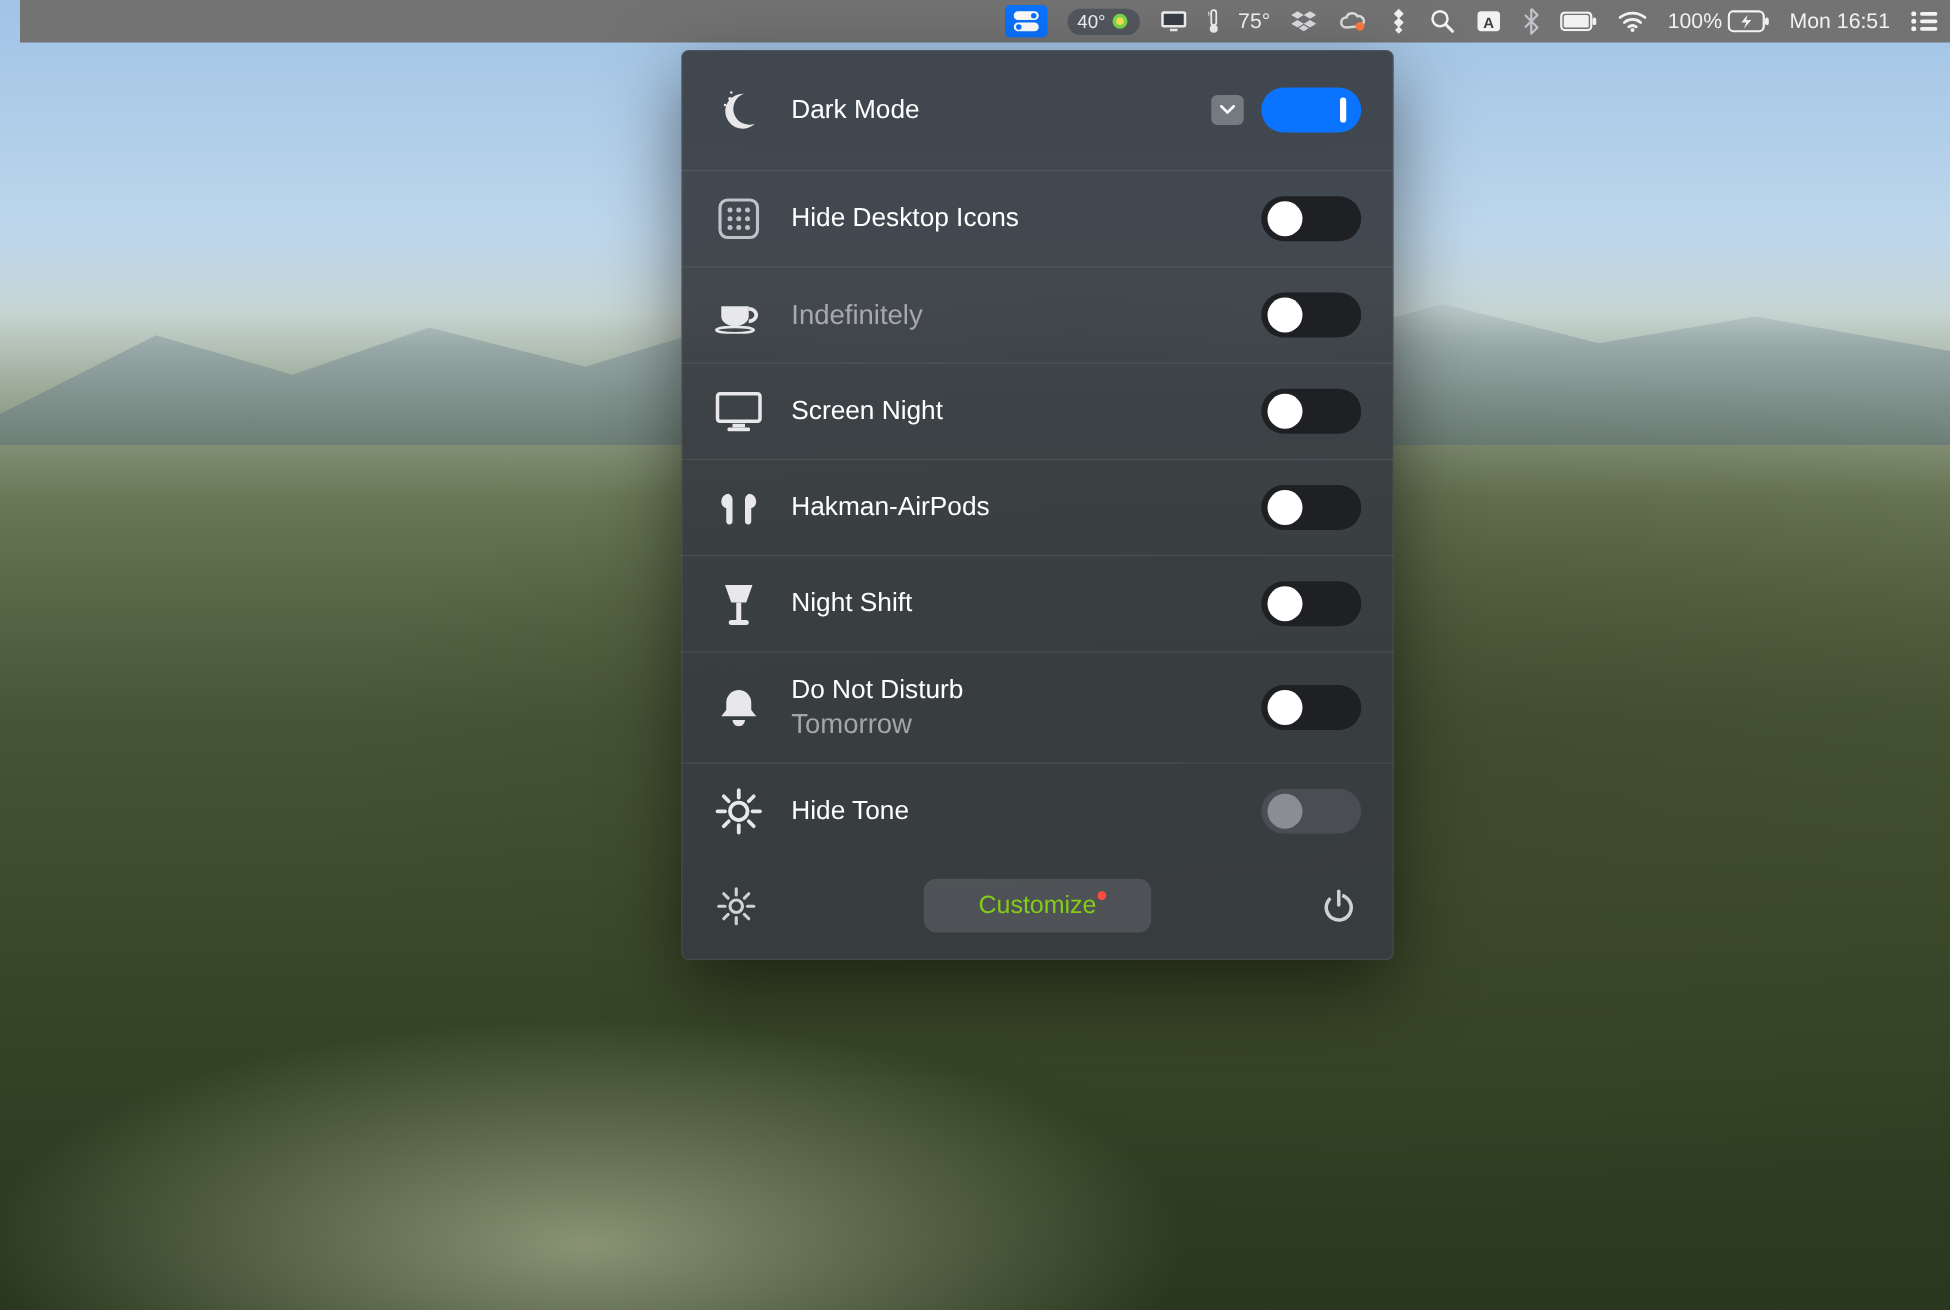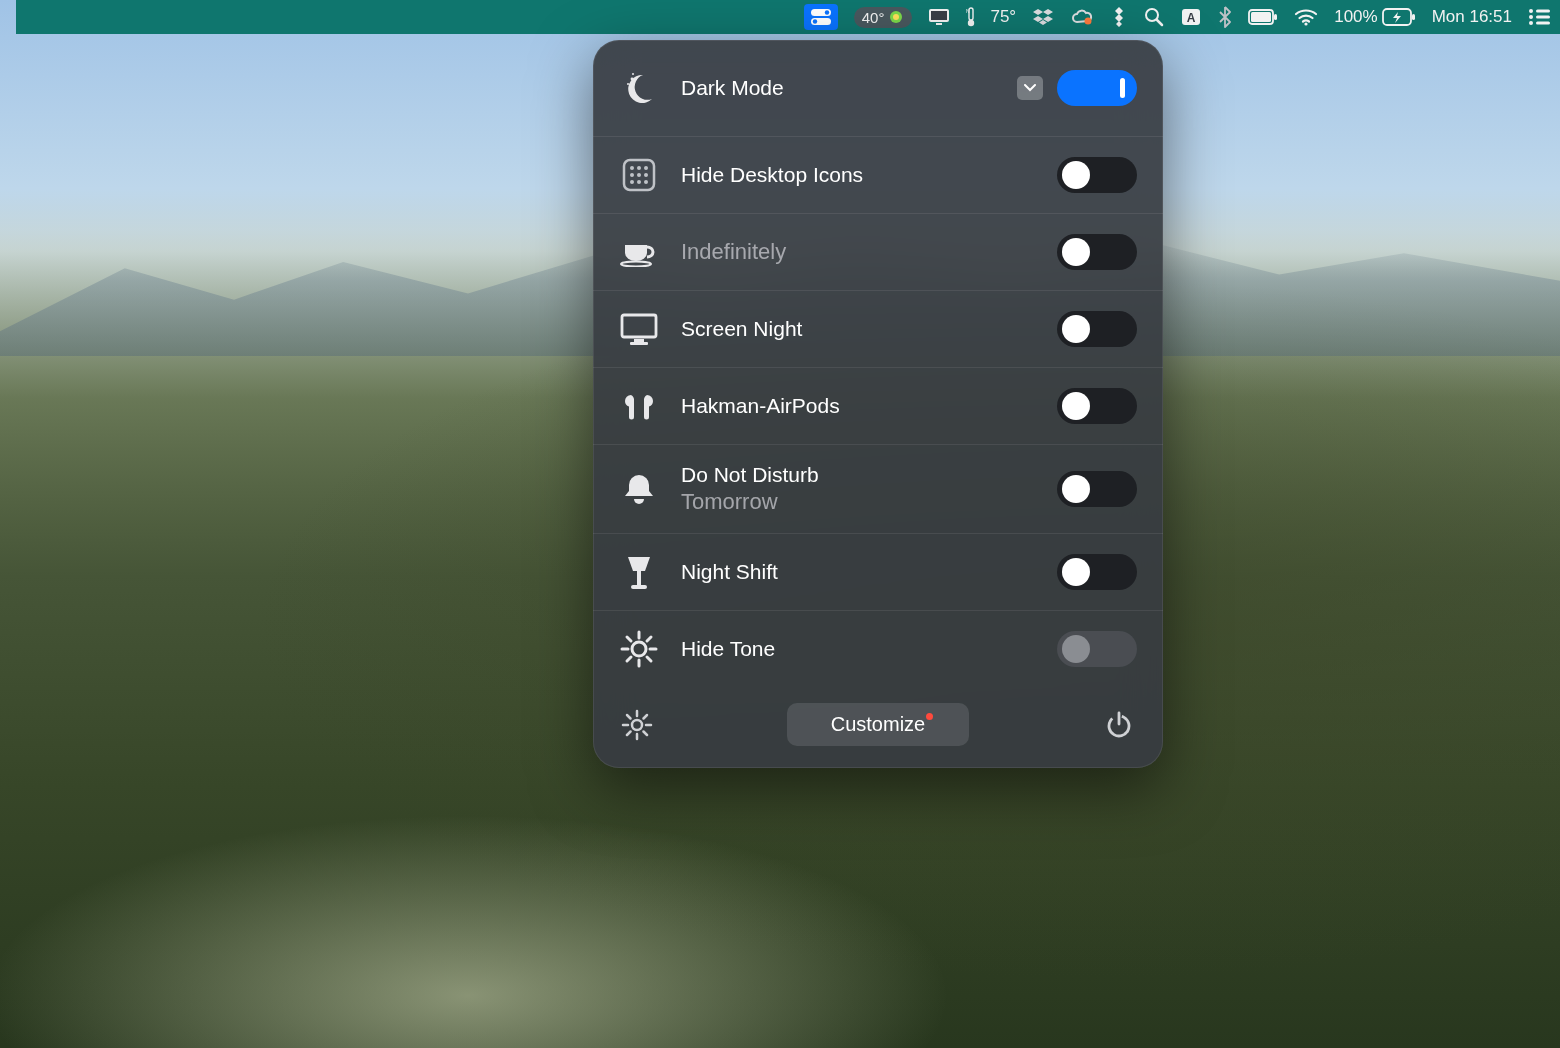--- a/index.html
+++ b/index.html
@@ -31,21 +31,21 @@
     clip-path: polygon(0 80%, 8% 30%, 15% 55%, 22% 25%, 30% 50%, 38% 20%, 46% 45%, 55% 15%, 65% 40%, 74% 10%, 82% 35%, 90% 18%, 100% 40%, 100% 100%, 0 100%);
   }
 
   
   .menubar {
     position: absolute;
     top: 0;
     left: 16px;
     right: 0;
     height: 34px;
-    background: #0f766e;
+    background: #737373;
     display: flex;
     align-items: center;
     justify-content: flex-end;
     padding: 3px 10px;
     gap: 16px;
     color: #f2f2f2;
     font-size: 17px;
   }
   .menubar .mb-item {
     display: flex;
@@ -72,25 +72,24 @@
   .menubar svg { display: block; }
 
   
   .panel {
     position: absolute;
     top: 40px;
     left: 545px;
     width: 570px;
     background: rgba(55,60,65,0.92);
     backdrop-filter: blur(20px);
-    border-radius: 26px;
+    border-radius: 6px;
     box-shadow: 0 20px 60px rgba(0,0,0,0.5), inset 0 0 0 1px rgba(255,255,255,0.08);
     padding: 0;
     color: #fff;
-    margin-left: 48px;
   }
   .panel-row {
     display: flex;
     align-items: center;
     padding: 18px 26px;
     gap: 22px;
     border-bottom: 1px solid rgba(255,255,255,0.08);
   }
   .panel-row:last-of-type { border-bottom: none; }
   .panel-row.first { padding-top: 28px; padding-bottom: 28px; }
@@ -172,21 +171,21 @@
     justify-content: space-between;
     padding: 16px 26px 22px;
     gap: 20px;
   }
   .customize-btn {
     flex: 0 0 auto;
     background: rgba(120,125,130,0.35);
     border-radius: 10px;
     padding: 10px 44px;
     font-size: 20px;
-    color: #ffffff;
+    color: #84cc16;
     position: relative;
   }
   .customize-btn .dot {
     position: absolute;
     top: 10px;
     right: 36px;
     width: 7px;
     height: 7px;
     border-radius: 50%;
     background: #ff4a3d;
@@ -398,44 +397,44 @@
     <div class="row-text">
       <div class="row-label">Hakman-AirPods</div>
     </div>
     <div class="toggle off">
         <div class="knob"></div>
       </div>
   </div>
 
   <div class="panel-row">
     <div class="row-icon">
-      <svg width="34" height="36" viewBox="0 0 34 36">
-          <path d="M17 4 a10 10 0 0 0 -10 10 v6 l-4 5 h28 l-4 -5 v-6 a10 10 0 0 0 -10 -10" fill="#e8e8ea"></path>
-          <path d="M12 28 a5 5 0 0 0 10 0" fill="#e8e8ea"></path>
-        </svg>
-    </div>
-    <div class="row-text">
-      <div class="row-label">Do Not Disturb</div>
-      <div class="row-sub">Tomorrow</div>
-    </div>
-    <div class="toggle off">
-        <div class="knob"></div>
-      </div>
-  </div>
-
-  <div class="panel-row">
-    <div class="row-icon">
       <svg width="34" height="38" viewBox="0 0 34 38">
           <path d="M6 4 L28 4 L23 18 L11 18 Z" fill="#e8e8ea"></path>
           <rect x="15" y="18" width="4" height="14" fill="#e8e8ea"></rect>
           <rect x="9" y="32" width="16" height="4" rx="2" fill="#e8e8ea"></rect>
         </svg>
     </div>
     <div class="row-text">
       <div class="row-label">Night Shift</div>
+    </div>
+    <div class="toggle off">
+        <div class="knob"></div>
+      </div>
+  </div>
+
+  <div class="panel-row">
+    <div class="row-icon">
+      <svg width="34" height="36" viewBox="0 0 34 36">
+          <path d="M17 4 a10 10 0 0 0 -10 10 v6 l-4 5 h28 l-4 -5 v-6 a10 10 0 0 0 -10 -10" fill="#e8e8ea"></path>
+          <path d="M12 28 a5 5 0 0 0 10 0" fill="#e8e8ea"></path>
+        </svg>
+    </div>
+    <div class="row-text">
+      <div class="row-label">Do Not Disturb</div>
+      <div class="row-sub">Tomorrow</div>
     </div>
     <div class="toggle off">
         <div class="knob"></div>
       </div>
   </div>
 
   <div class="panel-row" style="border-bottom:none;">
     <div class="row-icon">
       <svg width="38" height="38" viewBox="0 0 38 38">
           <circle cx="19" cy="19" r="7" fill="none" stroke="#e8e8ea" stroke-width="3"></circle>

